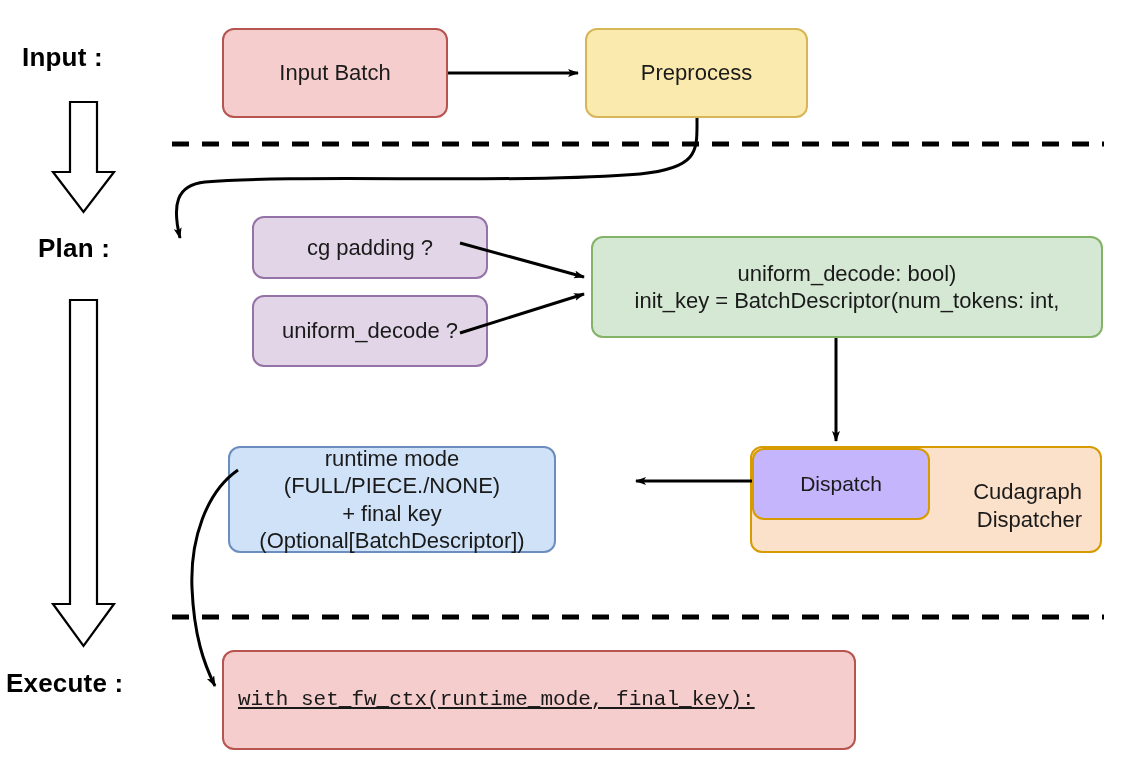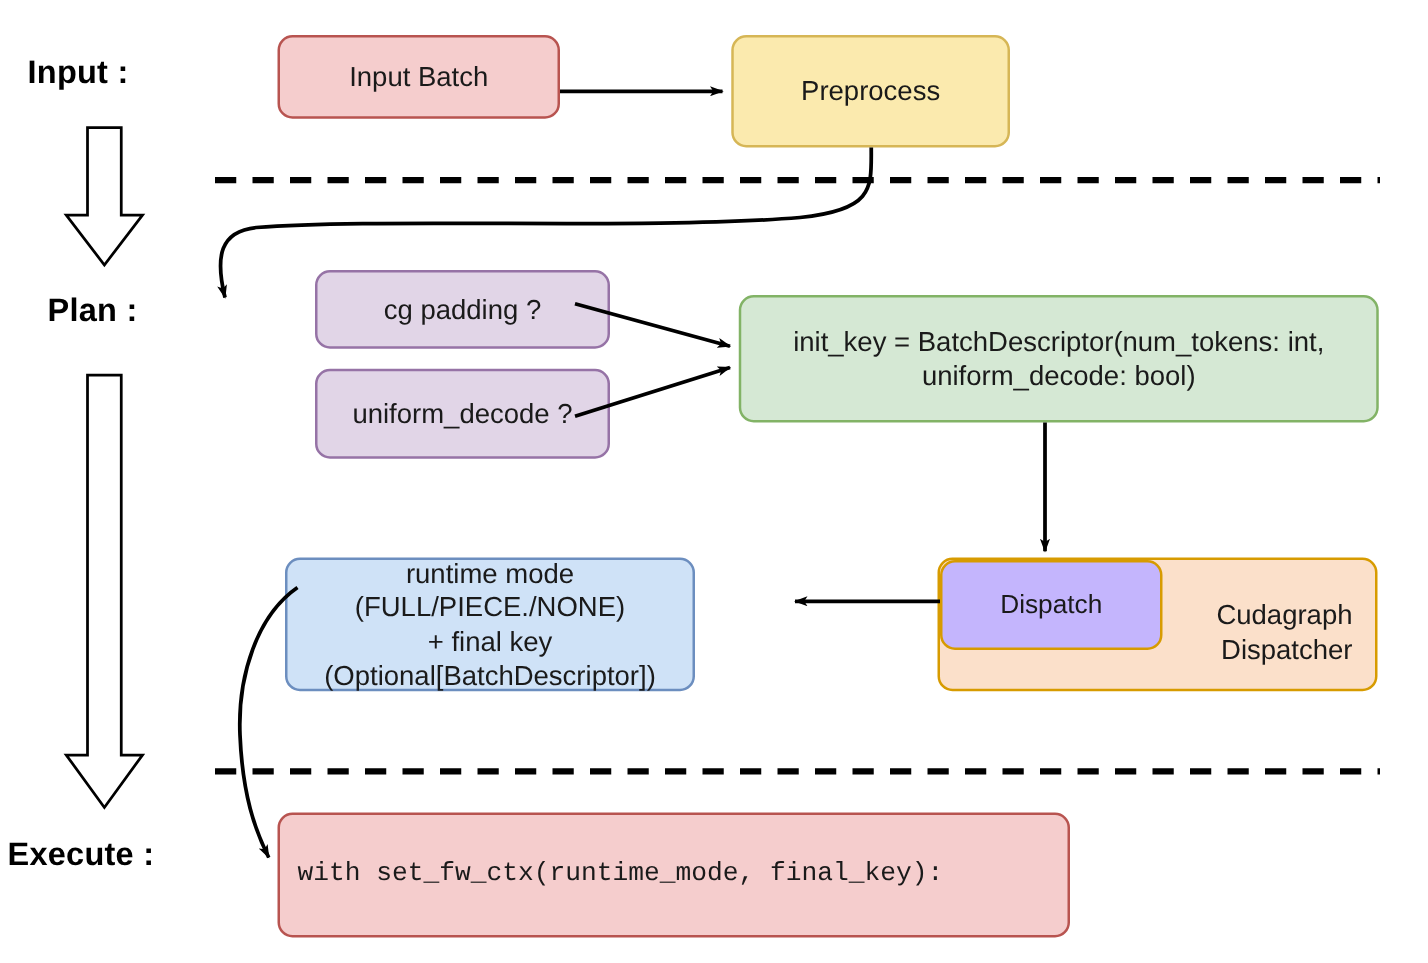--- a/index.html
+++ b/index.html
@@ -44,56 +44,56 @@
 <body>
 
 <div id="stage">
 
   <div class="stage-label" style="left:22px;top:42px;">Input :</div>
 
   <div class="stage-label" style="left:38px;top:233px;">Plan :</div>
 
   <div class="stage-label" style="left:6px;top:668px;">Execute :</div>
 
-  <div class="node n-input" style="left:222px;top:28px;width:226px;height:67px;">
+  <div class="node n-input" style="left:222px;top:28px;width:226px;height:90px;">
     <span>Input Batch</span>
   </div>
 
   <div class="node n-pre" style="left:585px;top:28px;width:223px;height:90px;">
     <span>Preprocess</span>
   </div>
 
   <div class="node n-purple" style="left:224px;top:216px;width:236px;height:63px;">
     <span>cg padding ?</span>
   </div>
 
   <div class="node n-purple" style="left:224px;top:295px;width:236px;height:72px;">
     <span>uniform_decode ?</span>
   </div>
 
   <div class="node n-green" style="left:591px;top:236px;width:512px;height:102px;flex-direction:column;">
+    <span>uniform_decode: bool)</span>
     <span>init_key = BatchDescriptor(num_tokens: int,</span>
-    <span>uniform_decode: bool)</span>
   </div>
 
   <div class="node n-blue" style="left:228px;top:446px;width:328px;height:107px;flex-direction:column;">
     <span>runtime mode (FULL/PIECE./NONE)</span>
     <span>+ final key (Optional[BatchDescriptor])</span>
   </div>
 
   <div class="node n-orange-outer" style="left:750px;top:446px;width:352px;height:107px;flex-direction:column;align-items:flex-end;justify-content:center;padding-right:18px;">
     <span>Cudagraph</span>
     <span>Dispatcher</span>
   </div>
 
   <div class="node n-orange-inner" style="left:752px;top:448px;width:178px;height:72px;">
     <span>Dispatch</span>
   </div>
 
-  <div class="node code n-codebox" style="left:222px;top:650px;width:634px;height:100px;flex-direction:column;align-items:flex-start;justify-content:center;">
+  <div class="node code n-codebox" style="left:222px;top:650px;width:634px;height:100px;flex-direction:column;align-items:flex-start;justify-content:center;text-decoration:underline;">
     <span>with set_fw_ctx(runtime_mode, final_key):</span>
   </div>
 
   <svg class="svglayer" viewBox="0 0 1142 770" xmlns="http://www.w3.org/2000/svg">
     <defs>
       <marker id="ah" markerWidth="11" markerHeight="8" refX="10" refY="4" orient="auto" markerUnits="userSpaceOnUse">
         <path d="M0,0 L11,4 L0,8 L2.6,4 Z" fill="#000"></path>
       </marker>
       <marker id="ahl" markerWidth="12" markerHeight="9" refX="11" refY="4.5" orient="auto" markerUnits="userSpaceOnUse">
         <path d="M0,0 L12,4.5 L0,9 L2.8,4.5 Z" fill="#000"></path>

